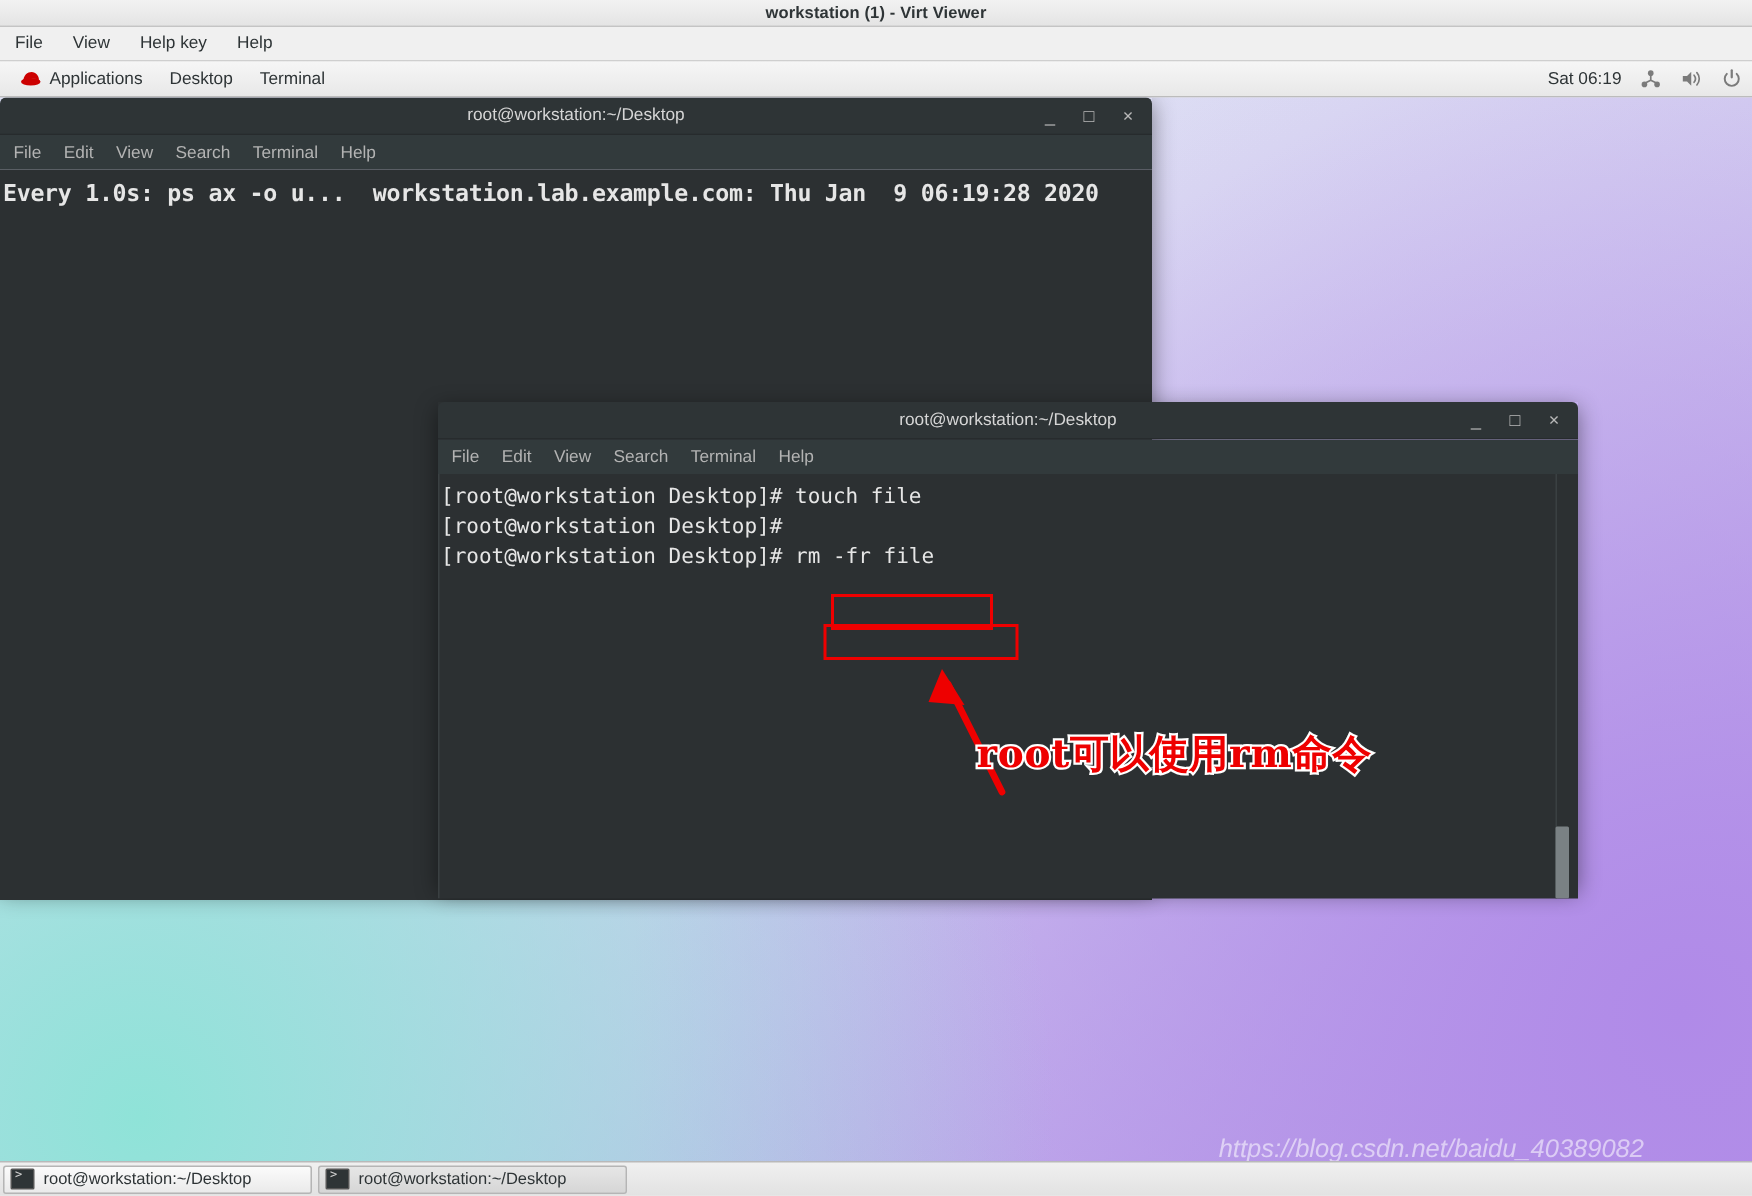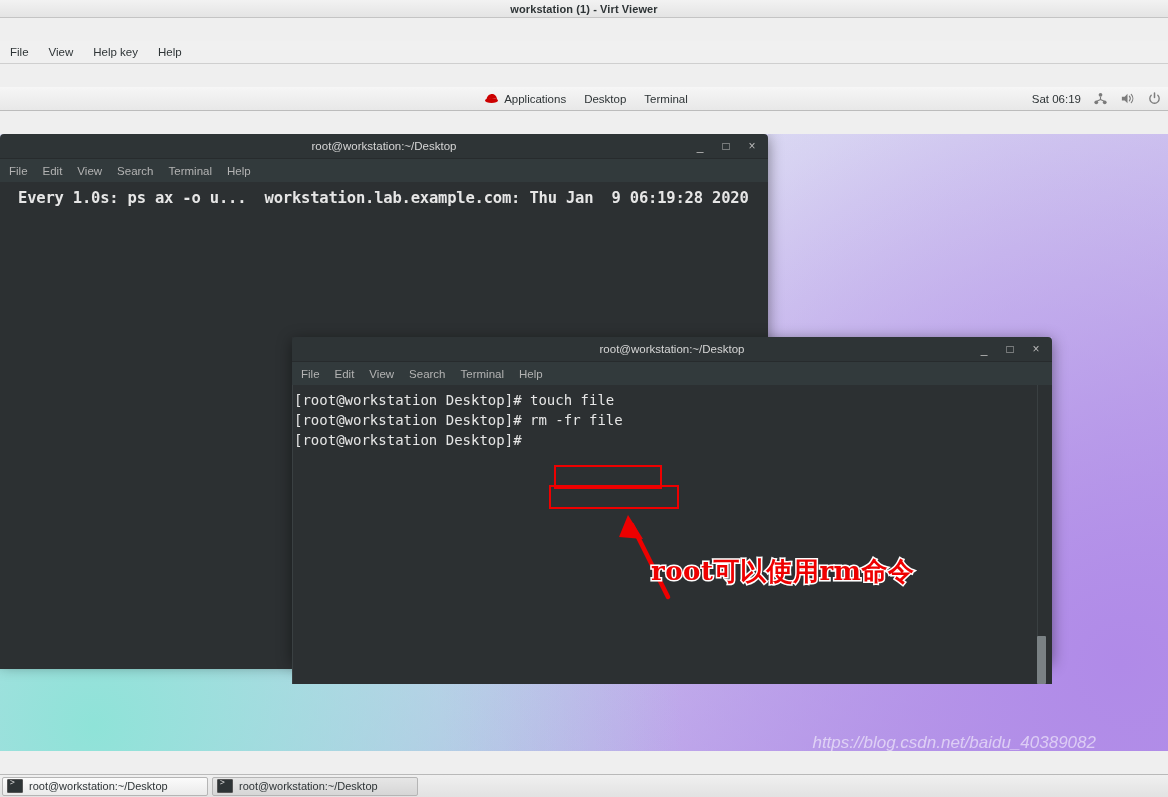--- a/index.html
+++ b/index.html
@@ -3,21 +3,21 @@
 <meta charset="utf-8">
 <style>
   html,body{margin:0;padding:0;}
   body{
     width:1168px;height:797px;overflow:hidden;
     font-family:"Liberation Sans",sans-serif;
     background:#d9d9d9;
     position:relative;
   }
   
-  #app{position:absolute;inset:0;display:flex;flex-direction:column;background:#efefef;gap:23px;}
+  #app{position:absolute;inset:0;display:flex;flex-direction:column;background:#efefef;}
 
   .vv-titlebar{
     height:17px;flex:0 0 17px;
     background:linear-gradient(#f2f2f2,#e4e4e4);
     border-bottom:1px solid #c4c4c4;
     display:flex;align-items:center;justify-content:center;
     font-size:11px;color:#2e3436;font-weight:bold;
     letter-spacing:.1px;
   }
   .vv-menubar{
@@ -29,21 +29,20 @@
   .vv-menubar .mi{padding:1px 3px;cursor:default;}
 
   
   .gpanel{
     height:23px;flex:0 0 23px;
     background:linear-gradient(#f6f6f6,#e8e8e8);
     border-bottom:1px solid #bcbcbc;
     display:flex;align-items:center;
     font-size:11.5px;color:#2e3436;
     position:relative;
-    justify-content:center;
   }
   .gpanel .left{display:flex;align-items:center;gap:0px;padding-left:4px;}
   .gpanel .gitem{padding:3px 9px;cursor:default;display:flex;align-items:center;gap:5px;}
   .rh-logo{width:15px;height:11px;position:relative;display:inline-block;}
   .gpanel .right{position:absolute;right:6px;display:flex;align-items:center;gap:12px;}
   .clock{font-size:11.5px;color:#2e3436;}
   .tray-ico{width:15px;height:15px;opacity:.75;display:block;}
 
   
   .desktop{
@@ -85,27 +84,27 @@
   .term-menu .tm{cursor:default;}
   .term-body{
     background:#2c3032;font-family:"DejaVu Sans Mono","Liberation Mono",monospace;
     color:#e6e6e6;position:relative;overflow:hidden;
   }
   .term-line{white-space:pre;}
 
   
   #term1{left:0px;top:0px;width:768px;height:528px;}
   #term1 .term-body{height:481px;font-size:15.5px;line-height:21px;padding:6px 0 0 0;}
-  #term1 .term-line{padding-left:18px;font-weight:bold;letter-spacing:-0.2px;}
+  #term1 .term-line{padding-left:2px;font-weight:bold;letter-spacing:-0.2px;}
   #term1 .sb{position:absolute;right:18px;bottom:26px;width:13px;height:26px;
              border:1px solid rgba(255,255,255,.13);border-radius:1px;}
 
   
   #term2{left:292px;top:203px;width:760px;height:325px;}
-  #term2 .term-body{height:278px;font-size:14px;line-height:20px;padding:5px 0 16px 2px;}
+  #term2 .term-body{height:278px;font-size:14px;line-height:20px;padding:5px 0 0 2px;}
   #term2 .term-line{letter-spacing:0px;}
   #term2 .sb2{position:absolute;right:6px;bottom:0px;width:9px;height:48px;background:#7a8184;border-radius:1px;}
   #term2 .innerline{position:absolute;left:0px;top:0;bottom:0;width:1px;background:#3a4042;}
   #term2 .innerline.r{left:auto;right:14px;}
 
   
   .anno-box{position:absolute;border:2.5px solid #ee0000;box-sizing:border-box;}
   #abox1{left:554px;top:331px;width:108px;height:24px;}
   #abox2{left:549px;top:351px;width:130px;height:24px;}
   .anno-arrow{position:absolute;left:610px;top:375px;width:90px;height:95px;pointer-events:none;}
@@ -247,22 +246,22 @@
         <span class="tm">Edit</span>
         <span class="tm">View</span>
         <span class="tm">Search</span>
         <span class="tm">Terminal</span>
         <span class="tm">Help</span>
       </div>
       <div class="term-body">
         <div class="innerline"></div>
         <div class="innerline r"></div>
         <div class="term-line">[root@workstation Desktop]# touch file</div>
+        <div class="term-line">[root@workstation Desktop]#</div>
         <div class="term-line">[root@workstation Desktop]# rm -fr file</div>
-        <div class="term-line">[root@workstation Desktop]#</div>
         <div class="sb2"></div>
       </div>
     </div>
 
     <div class="anno-box" id="abox1"></div>
     <div class="anno-box" id="abox2"></div>
     <svg class="anno-arrow" viewBox="0 0 90 95">
       <line x1="58" y1="88" x2="22" y2="16" stroke="#ee0000" stroke-width="4.5" stroke-linecap="round"></line>
       <polygon points="18,6 33,30 9,28" fill="#ee0000"></polygon>
     </svg>

